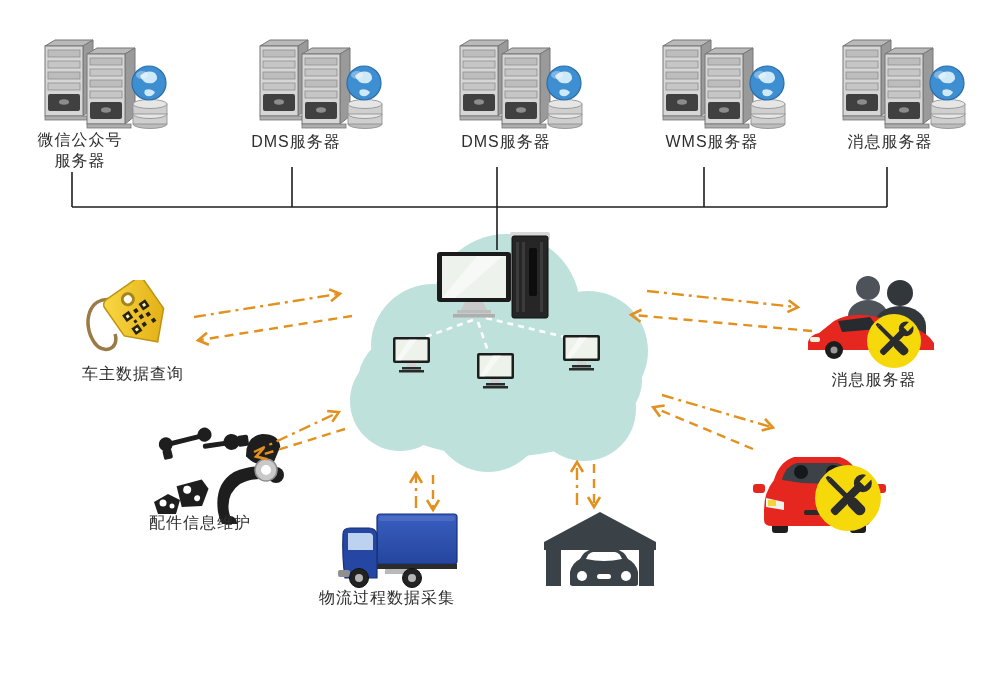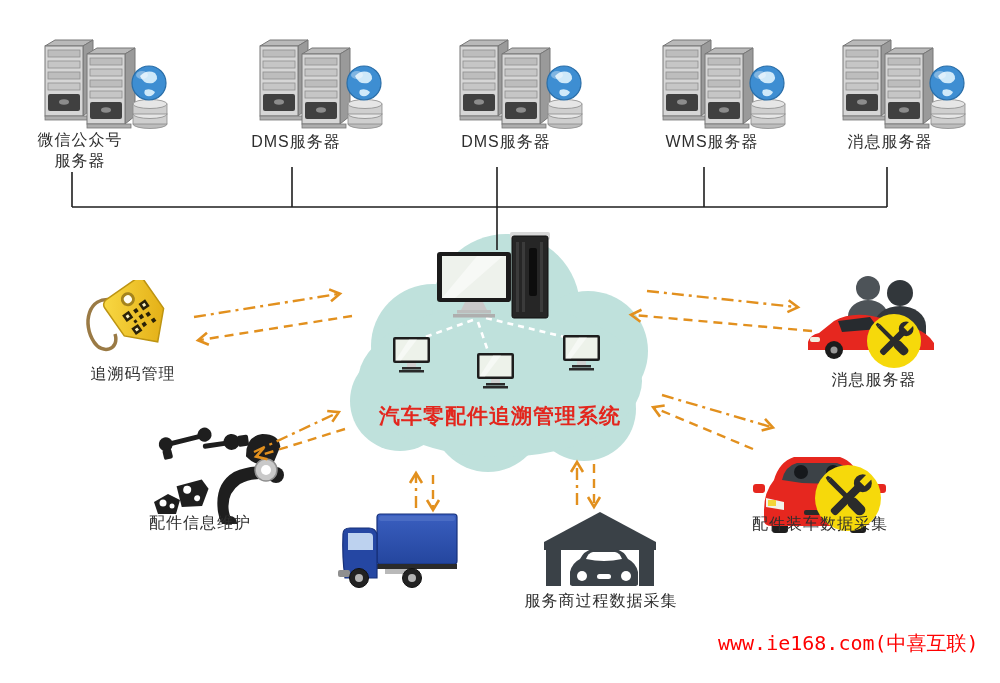--- a/index.html
+++ b/index.html
@@ -140,21 +140,20 @@
       <polygon points="80,74 98,74 102,82 76,82" fill="#c9c9c9"></polygon>
       <rect x="72" y="82" width="34" height="3.5" fill="#bdbdbd"></rect>
       <rect x="68" y="86" width="42" height="3.5" fill="#aeaeae"></rect>
     </g>
 
     <use href="#sm" x="8" y="109"></use>
     <use href="#sm" x="92" y="125"></use>
     <use href="#sm" x="178" y="107"></use>
   </svg>
 
-  <div class="title" style="left:500px;top:402px">汽车零配件追溯管理系统</div>
 
   <svg class="abs" style="left:82px;top:280px" width="105" height="85" viewBox="0 0 105 85">
     <path d="M30,20 C6,16 0,44 12,62 C20,75 38,70 33,54" fill="none" stroke="#9a7a45" stroke-width="3.5"></path>
     <g transform="rotate(-35 58 40)">
       <path d="M42,4 h36 a6,6 0 0 1 6,6 v34 l-24,24 l-24,-24 v-34 a6,6 0 0 1 6,-6 z" fill="url(#gradGold)" stroke="#bd9412" stroke-width="1.5"></path>
       <circle cx="60" cy="16" r="5.5" fill="#fffdf2" stroke="#a5841c" stroke-width="3"></circle>
       <g fill="#2a2208">
         <rect x="46" y="26" width="8" height="8"></rect>
           <rect x="66" y="26" width="8" height="8"></rect>
         <rect x="46" y="42" width="8" height="8"></rect>
@@ -165,21 +164,21 @@
         <rect x="67" y="46" width="4" height="4"></rect>
           <rect x="52" y="37" width="3" height="3"></rect>
       </g>
       <g fill="#fdf3c2">
         <rect x="48.5" y="28.5" width="3" height="3"></rect>
           <rect x="68.5" y="28.5" width="3" height="3"></rect>
         <rect x="48.5" y="44.5" width="3" height="3"></rect>
       </g>
     </g>
   </svg>
-  <div class="lbl" style="left:133px;top:363px">追溯码管理</div>
+  <div class="lbl" style="left:133px;top:363px">车主数据查询</div>
 
   <svg class="abs" style="left:148px;top:424px" width="165" height="100" viewBox="0 0 165 100">
     <g fill="#1e1e1e">
       <g transform="translate(10,14) rotate(-14)">
         <rect x="8" y="6" width="34" height="5" rx="2"></rect>
           <circle cx="6" cy="8" r="7"></circle>
         <circle cx="46" cy="8" r="7"></circle>
           <rect x="1" y="13" width="9" height="10" rx="2"></rect>
       </g>
       <g transform="translate(54,16) rotate(-8)">
@@ -245,49 +244,48 @@
       <path d="M34,44 Q37,30 49,27 L89,27 Q101,30 104,44 Q69,51 34,44 Z" fill="#3c4247"></path>
       <circle cx="53" cy="36" r="7" fill="#16191c"></circle>
         <circle cx="85" cy="36" r="7" fill="#16191c"></circle>
       <polygon points="18,62 36,66 36,74 18,71" fill="#f1f3ea"></polygon>
       <rect x="20" y="64" width="8" height="6" fill="#f3d53a"></rect>
       <rect x="56" y="74" width="26" height="5" rx="2" fill="#2a2a2a"></rect>
     </g>
     <circle cx="100" cy="62" r="33" fill="#f6d90b"></circle>
     <use href="#tools" transform="translate(100,62)"></use>
   </svg>
-  <div class="lbl" style="left:820px;top:513px">配件装车数据采集</div>
 
   <svg class="abs" style="left:333px;top:512px" width="128" height="78" viewBox="0 0 128 78">
     <rect x="44" y="2" width="80" height="50" rx="3" fill="url(#gradBox)" stroke="#16307a" stroke-width="1.2"></rect>
     <rect x="46" y="4" width="76" height="5" rx="2" fill="#4a6cc4"></rect>
     <rect x="44" y="52" width="80" height="5" fill="#2b2b2b"></rect>
     <path d="M10,22 Q10,16 17,16 L36,16 Q42,16 44,22 L44,66 L12,66 Q9,45 10,22 Z" fill="#2547a3" stroke="#16307a" stroke-width="1.2"></path>
     <path d="M15,21 L36,21 Q40,21 40,25 L40,38 L15,38 Z" fill="#bdd2ef"></path>
     <rect x="52" y="57" width="24" height="5" fill="#b9b9b9"></rect>
     <rect x="5" y="58" width="12" height="7" rx="2" fill="#8f8f8f"></rect>
     <circle cx="26" cy="66" r="9.5" fill="#222" stroke="#111"></circle>
       <circle cx="26" cy="66" r="4" fill="#b5b5b5"></circle>
     <circle cx="79" cy="66" r="9.5" fill="#222" stroke="#111"></circle>
       <circle cx="79" cy="66" r="4" fill="#b5b5b5"></circle>
   </svg>
+  <div class="lbl" style="left:387px;top:587px">物流过程数据采集</div>
 
   <svg class="abs" style="left:544px;top:508px" width="112" height="78" viewBox="0 0 112 78">
     <g fill="#3a4147">
       <polygon points="0,34 56,4 112,34 112,42 0,42"></polygon>
       <rect x="2" y="40" width="15" height="38"></rect>
       <rect x="95" y="40" width="15" height="38"></rect>
       <path d="M26,64 Q28,55 36,51 Q40,43 48,41 L72,41 Q80,43 84,51 Q92,55 94,64 L94,76 Q94,78 90,78 L30,78 Q26,78 26,76 Z"></path>
     </g>
     <path d="M42,51 Q44,45 49,44 L71,44 Q76,45 78,51 Q60,55 42,51 Z" fill="#ffffff"></path>
     <circle cx="38" cy="68" r="5" fill="#ffffff"></circle>
       <circle cx="82" cy="68" r="5" fill="#ffffff"></circle>
     <rect x="53" y="66" width="14" height="5" rx="2.5" fill="#ffffff"></rect>
   </svg>
-  <div class="lbl" style="left:601px;top:590px">服务商过程数据采集</div>
 
   <svg class="abs" style="left:0;top:0;pointer-events:none" width="1000" height="683" viewBox="0 0 1000 683">
     <defs>
       <marker id="ah" markerWidth="16" markerHeight="16" refX="10" refY="8" orient="auto" markerUnits="userSpaceOnUse">
         <path d="M2,2 L12,8 L2,14" fill="none" stroke="#e2901e" stroke-width="2.6"></path>
       </marker>
     </defs>
 
     <path d="M72,172 V207 M292,167 V207 M497,167 V250 M704,167 V207 M887,167 V207 M72,207 H887" fill="none" stroke="#1f1f1f" stroke-width="1.6"></path>
 
@@ -300,15 +298,14 @@
       <line x1="812" y1="331" x2="633" y2="315" stroke-dasharray="9 6" marker-end="url(#ah)"></line>
       <line x1="662" y1="395" x2="771" y2="427" stroke-dasharray="12 5 3 5" marker-end="url(#ah)"></line>
       <line x1="753" y1="449" x2="655" y2="408" stroke-dasharray="9 6" marker-end="url(#ah)"></line>
       <line x1="416" y1="508" x2="416" y2="475" stroke-dasharray="12 5 3 5" marker-end="url(#ah)"></line>
       <line x1="433" y1="475" x2="433" y2="508" stroke-dasharray="9 6" marker-end="url(#ah)"></line>
       <line x1="577" y1="505" x2="577" y2="464" stroke-dasharray="12 5 3 5" marker-end="url(#ah)"></line>
       <line x1="594" y1="464" x2="594" y2="505" stroke-dasharray="9 6" marker-end="url(#ah)"></line>
     </g>
   </svg>
 
-  <div class="watermark" style="left:718px;top:630px">www.ie168.com(中喜互联)</div>
 
 </div>
 
 </body></html>

